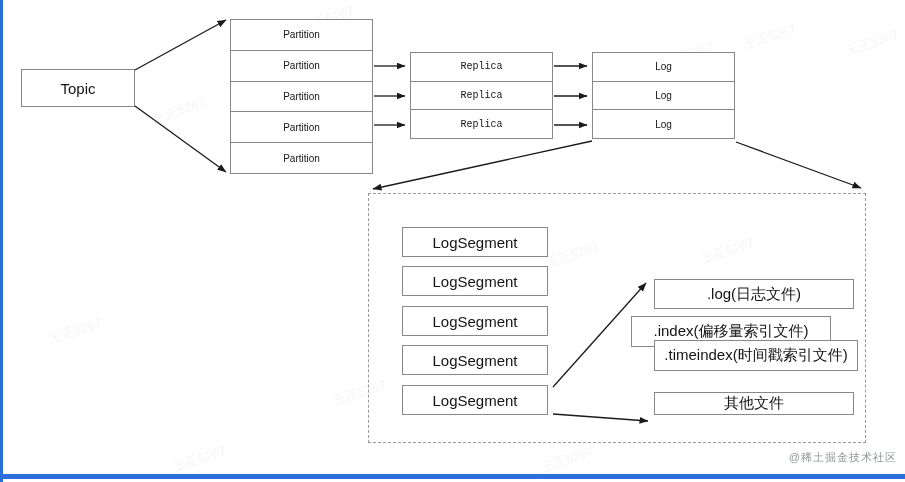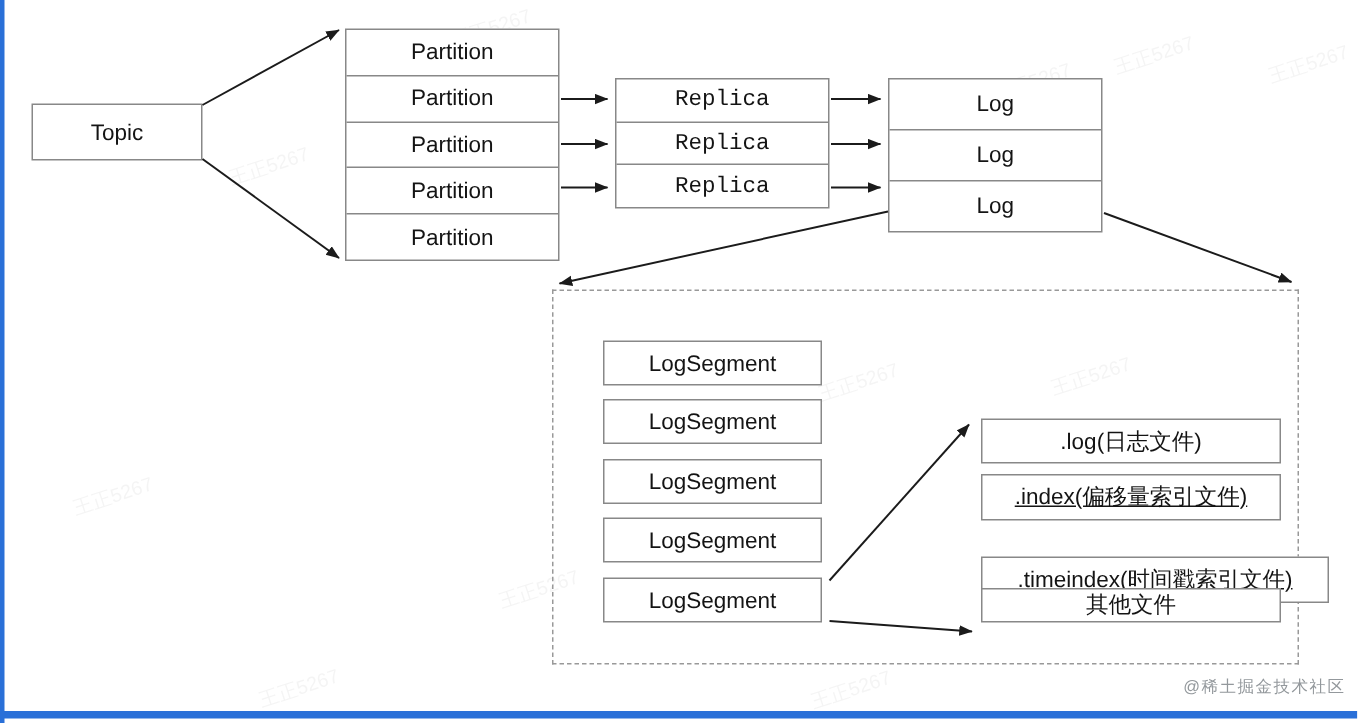--- a/index.html
+++ b/index.html
@@ -37,21 +37,21 @@
     border: 1px solid #888888;
     box-sizing: border-box;
     display: flex;
     flex-direction: column;
   }
   .stack .row {
     flex: 1;
     display: flex;
     align-items: center;
     justify-content: center;
-    font-size: 15px;
+    font-size: 10px;
     color: #141414;
     border-bottom: 1px solid #888888;
     white-space: nowrap;
   }
   .stack .row:last-child { border-bottom: none; }
   .dashed-box {
     position: absolute;
     left: 368px; top: 193px; width: 498px; height: 250px;
     border: 1px dashed #999999;
     box-sizing: border-box;
@@ -104,35 +104,35 @@
     <div class="row">Partition</div>
     <div class="row">Partition</div>
   </div>
 
   <div class="stack" style="left:410px; top:52px; width:143px; height:87px;font-family:Liberation Mono, monospace;">
     <div class="row">Replica</div>
     <div class="row">Replica</div>
     <div class="row">Replica</div>
   </div>
 
-  <div class="stack" style="left:592px; top:52px; width:143px; height:103px;">
+  <div class="stack" style="left:592px; top:52px; width:143px; height:87px;">
     <div class="row">Log</div>
     <div class="row">Log</div>
     <div class="row">Log</div>
   </div>
 
   <div class="node" style="left:402px; top:227px; width:146px; height:30px;">LogSegment</div>
   <div class="node" style="left:402px; top:266px; width:146px; height:30px;">LogSegment</div>
   <div class="node" style="left:402px; top:306px; width:146px; height:30px;">LogSegment</div>
   <div class="node" style="left:402px; top:345px; width:146px; height:30px;">LogSegment</div>
   <div class="node" style="left:402px; top:385px; width:146px; height:30px;">LogSegment</div>
 
   <div class="node" style="left:654px; top:279px; width:200px; height:30px;">.log(日志文件)</div>
-  <div class="node" style="left:654px; top:316px; width:200px; height:31px;text-decoration:underline;">.index(偏移量索引文件)</div>
-  <div class="node" style="left:654px; top:371px; width:232px; height:31px;text-decoration:underline;">.timeindex(时间戳索引文件)</div>
+  <div class="node" style="left:631px; top:316px; width:200px; height:31px;">.index(偏移量索引文件)</div>
+  <div class="node" style="left:654px; top:340px; width:204px; height:31px;">.timeindex(时间戳索引文件)</div>
   <div class="node" style="left:654px; top:392px; width:200px; height:23px;">其他文件</div>
 
   <svg class="arrows" width="905" height="482" viewBox="0 0 905 482">
     <defs>
       <marker id="ah" markerWidth="10" markerHeight="8" refX="8.5" refY="3.5" orient="auto" markerUnits="userSpaceOnUse">
         <path d="M0,0 L9,3.5 L0,7 Z" fill="#1b1b1b"></path>
       </marker>
     </defs>
     <g stroke="#1b1b1b" stroke-width="1.3" fill="none">
 

